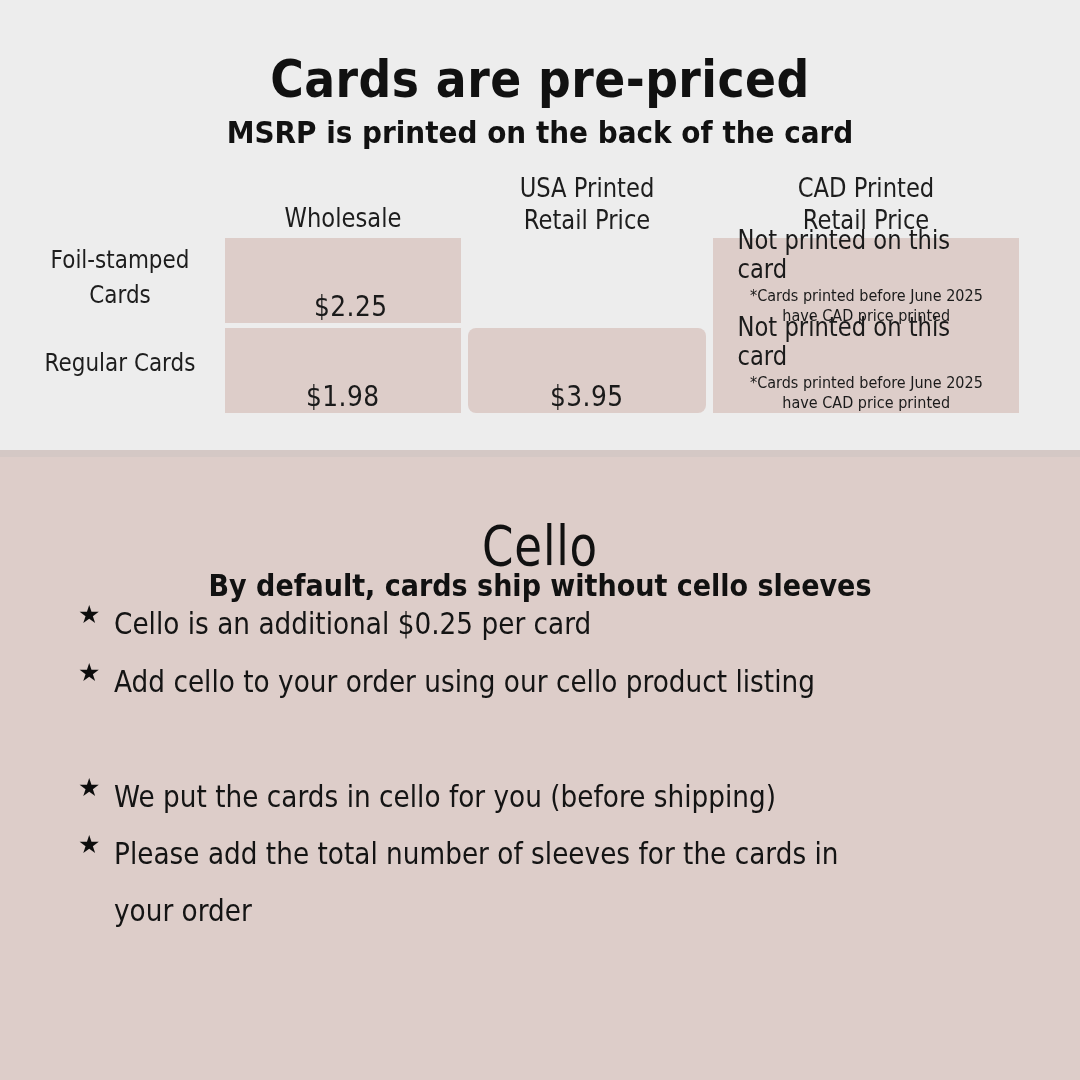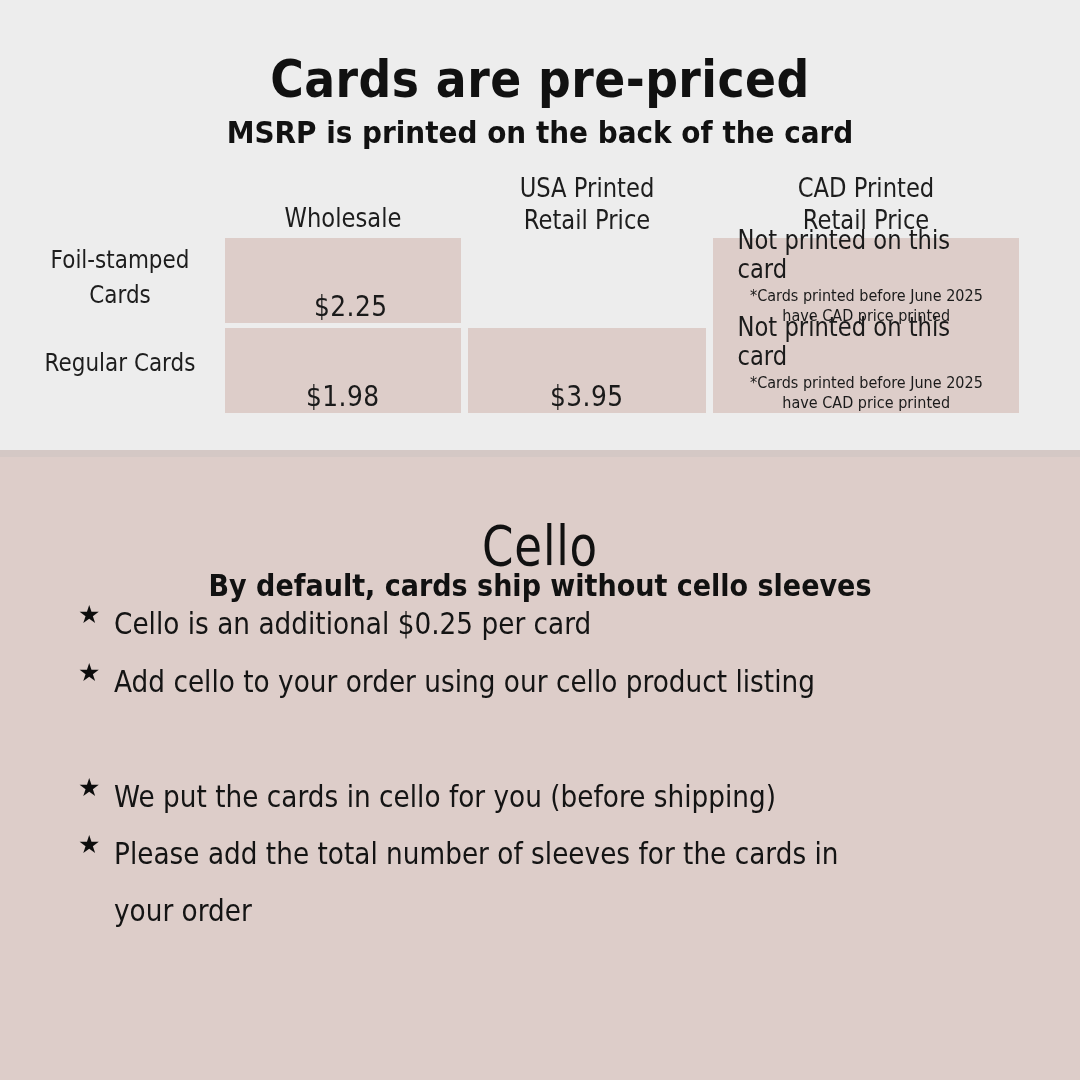--- a/index.html
+++ b/index.html
@@ -122,21 +122,21 @@
     line-height: 1.25;
     font-family: "DejaVu Sans", sans-serif;
     transform: scaleX(0.9);
   }
 
   
   .cell.r0c0 { left: 225px; top: 78px;  width: 236px; height: 85px; padding-left: 15px; }
   .cell.r0c1 { left: 468px; top: 78px;  width: 238px; height: 85px; }
   .cell.r0c2 { left: 713px; top: 78px;  width: 306px; height: 88px; }
   .cell.r1c0 { left: 225px; top: 168px; width: 236px; height: 85px; }
-  .cell.r1c1 { left: 468px; top: 168px; width: 238px; height: 85px; }
+  .cell.r1c1 { left: 468px; top: 168px; width: 238px; height: 85px; border-radius: 8px; }
   .cell.r1c2 { left: 713px; top: 165px; width: 306px; height: 88px; }
 
   
   .cello-section {
     position: absolute;
     left: 0; top: 450px;
     width: 1080px;
     height: 630px;
     background: #ddcdc9;
     padding-left: 28px;

